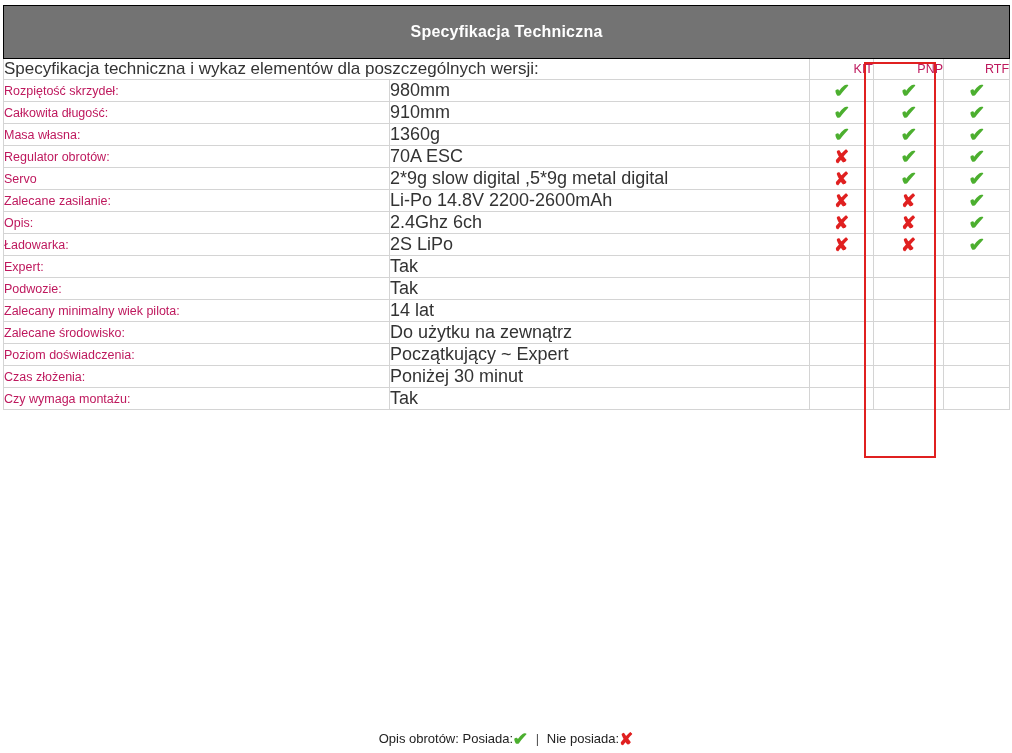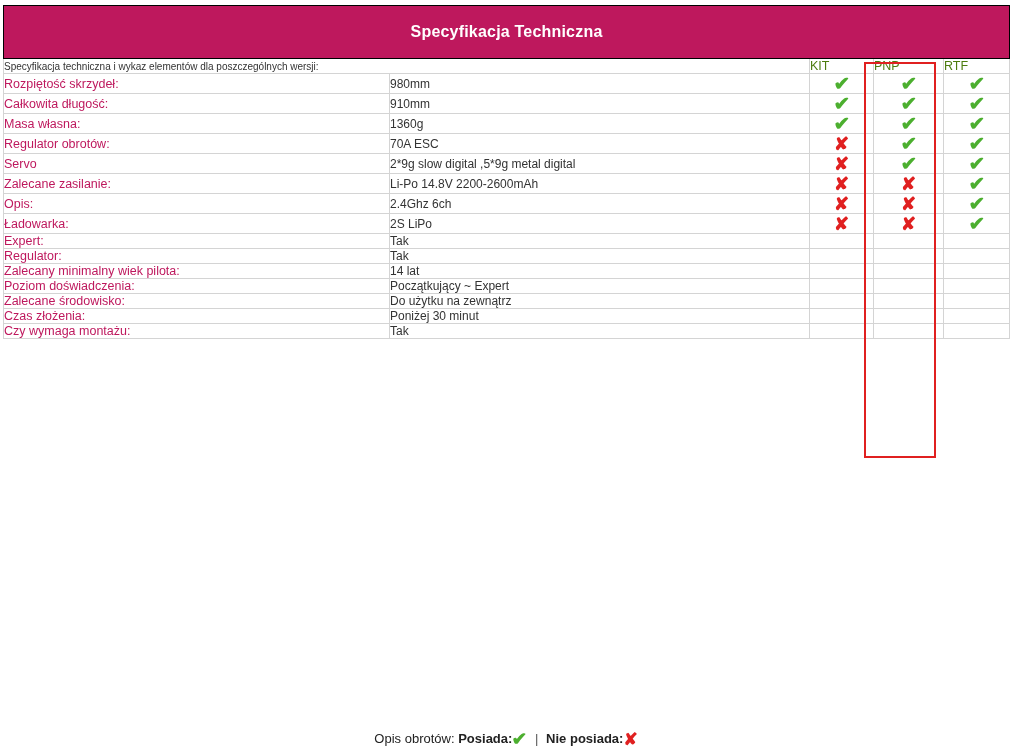--- a/index.html
+++ b/index.html
@@ -25,50 +25,50 @@
     margin: 5px 3px 0 3px;
     border-collapse: collapse;
     table-layout: fixed;
   }
   .spec-table td, .spec-table th {
     border: 1px solid #d4d4d4;
     padding: 0;
     vertical-align: middle;
   }
   .title-row td {
-    background: #be185d;
+    background: #737373;
     border: 1px solid #000000;
     height: 52px;
     text-align: center;
   }
   .title-text {
     color: #ffffff;
     font-size: 16px;
     font-weight: bold;
     letter-spacing: 0.2px;
   }
   .hdr-desc {
-    font-size: 10px;
+    font-size: 17px;
     color: #333;
     padding: 10px 8px;
   }
   .hdr-col {
     font-size: 12.5px;
-    color: #4d7c0f;
+    color: #be185d;
     padding: 10px 8px;
-    text-align: left;
+    text-align: right;
   }
   .label-cell {
     font-size: 12.5px;
     color: #be185d;
     padding: 11px 8px;
     height: 14px;
   }
   .value-cell {
-    font-size: 12px;
+    font-size: 18px;
     color: #333;
     padding: 11px 8px;
   }
   .mark-cell {
     text-align: center;
     font-size: 17px;
     line-height: 1;
   }
   .tick {
     color: #4caf2f;
@@ -103,21 +103,21 @@
   }
   .legend {
     position: absolute;
     left: 0;
     right: 0;
     bottom: 8px;
     text-align: center;
     font-size: 13px;
     color: #222;
   }
-  .legend .lbl { font-weight: bold; }
+  .legend .lbl { font-weight: normal; }
   .legend .tick { font-size: 18px; vertical-align: -2px; }
   .legend .cross { font-size: 17px; vertical-align: -2px; }
   .legend .sep { color: #555; margin: 0 4px; }
 </style>
 </head>
 <body>
 
 <div class="page">
 
   <table class="spec-table">
@@ -197,43 +197,43 @@
           <td class="mark-cell"><span class="tick">✔</span></td>
         </tr>
         <tr>
           <td class="label-cell">Expert:</td>
           <td class="value-cell">Tak</td>
           <td class="mark-cell"></td>
           <td class="mark-cell"></td>
           <td class="mark-cell"></td>
         </tr>
         <tr>
-          <td class="label-cell">Regulator:</td>
+          <td class="label-cell">Podwozie:</td>
           <td class="value-cell">Tak</td>
           <td class="mark-cell"></td>
           <td class="mark-cell"></td>
           <td class="mark-cell"></td>
         </tr>
         <tr>
           <td class="label-cell">Zalecany minimalny wiek pilota:</td>
           <td class="value-cell">14 lat</td>
           <td class="mark-cell"></td>
           <td class="mark-cell"></td>
           <td class="mark-cell"></td>
         </tr>
         <tr>
+          <td class="label-cell">Zalecane środowisko:</td>
+          <td class="value-cell">Do użytku na zewnątrz</td>
+          <td class="mark-cell"></td>
+          <td class="mark-cell"></td>
+          <td class="mark-cell"></td>
+        </tr>
+        <tr>
           <td class="label-cell">Poziom doświadczenia:</td>
           <td class="value-cell">Początkujący ~ Expert</td>
-          <td class="mark-cell"></td>
-          <td class="mark-cell"></td>
-          <td class="mark-cell"></td>
-        </tr>
-        <tr>
-          <td class="label-cell">Zalecane środowisko:</td>
-          <td class="value-cell">Do użytku na zewnątrz</td>
           <td class="mark-cell"></td>
           <td class="mark-cell"></td>
           <td class="mark-cell"></td>
         </tr>
         <tr>
           <td class="label-cell">Czas złożenia:</td>
           <td class="value-cell">Poniżej 30 minut</td>
           <td class="mark-cell"></td>
           <td class="mark-cell"></td>
           <td class="mark-cell"></td>

